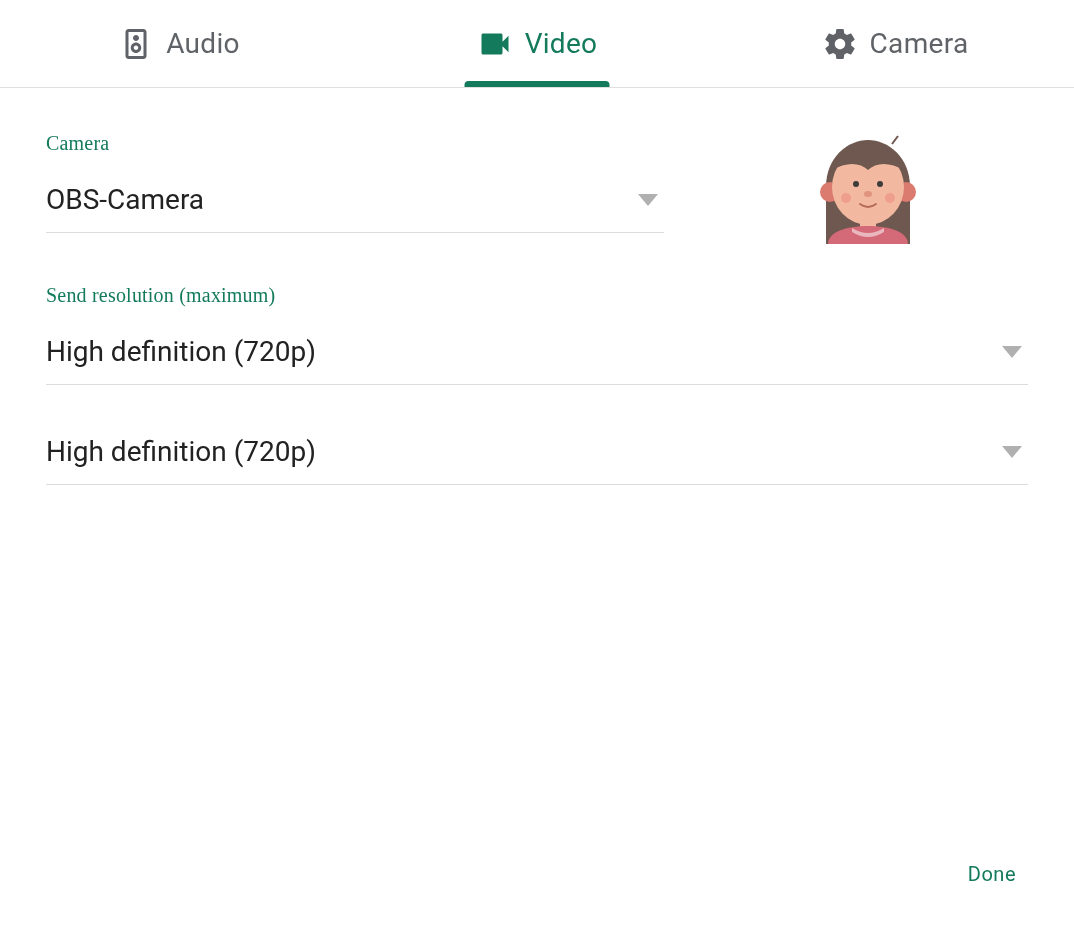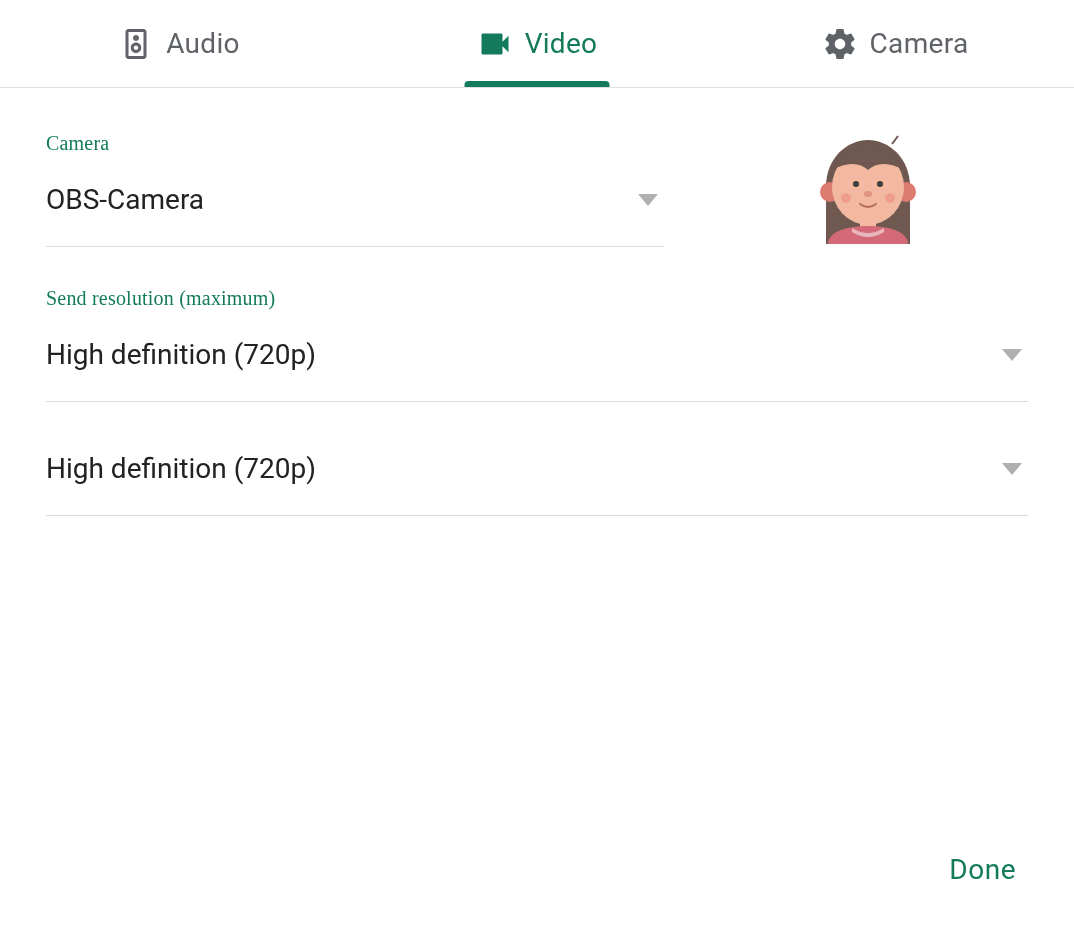--- a/index.html
+++ b/index.html
@@ -70,21 +70,21 @@
       font-weight: 400;
       margin-bottom: 18px;
       letter-spacing: 0.2px;
       font-family: Liberation Serif, serif;
     }
     .select {
       display: flex;
       align-items: center;
       justify-content: space-between;
       border-bottom: 1px solid #dadce0;
-      padding: 10px 2px 30px 0;
+      padding: 10px 2px 16px 0;
       cursor: pointer;
       font-size: 28px;
       color: #222;
     }
     .select .caret {
       width: 0; height: 0;
       border-left: 10px solid transparent;
       border-right: 10px solid transparent;
       border-top: 12px solid #b0b0b0;
       margin-right: 4px;
@@ -97,21 +97,21 @@
       overflow: hidden;
       position: relative;
       background: #fff;
       margin-left: auto;
       margin-right: 60px;
     }
     .done-button {
       position: absolute;
       right: 58px;
       bottom: 42px;
-      font-size: 28px;
+      font-size: 20px;
       color: #137a5b;
       cursor: pointer;
       background: none;
       border: none;
       font-family: inherit;
       letter-spacing: 0.5px;
     }
     .wrapper { position: relative; width: 1074px; height: 928px; }
   </style>
 </head>

